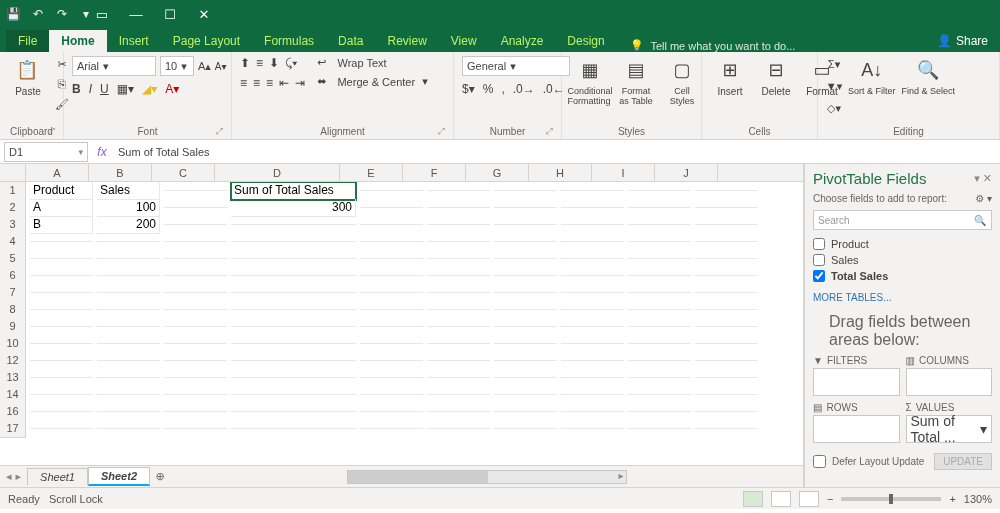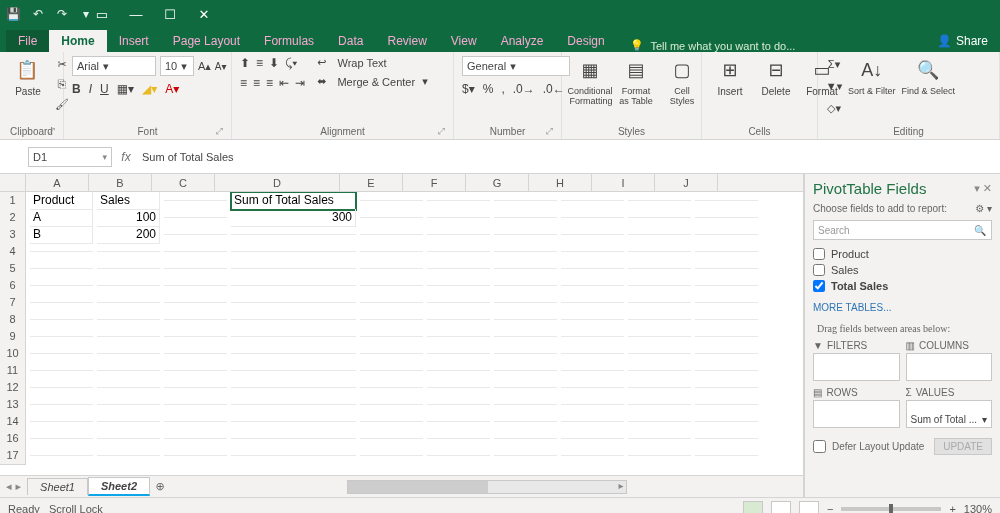--- a/index.html
+++ b/index.html
@@ -9,43 +9,43 @@
 .titlebar { height: 28px; background: #0f6b3f; color: #fff; display: flex; align-items: center; padding: 0 6px; }
 .titlebar .qat { display: flex; gap: 8px; align-items: center; }
 .titlebar .qat span { width: 16px; height: 16px; display: inline-flex; align-items: center; justify-content: center; font-size: 12px; opacity: .9; }
 .titlebar .center { flex: 1; text-align: center; font-size: 12px; display: flex; justify-content: center; gap: 28px; align-items: center; }
 .titlebar .ptt { color: #d9ead3; font-size: 11px; }
 .titlebar .wincontrols { display: flex; gap: 18px; align-items: center; }
 .titlebar .wincontrols span { width: 16px; text-align: center; font-size: 13px; }
 
 
 .ribbontabs { height: 24px; background: #0f6b3f; display: flex; align-items: flex-end; padding-left: 6px; }
-.ribbontabs .tab { padding: 4px 12px; color: #f9a8d4; font-size: 12px; cursor: pointer; }
+.ribbontabs .tab { padding: 4px 12px; color: #bef264; font-size: 12px; cursor: pointer; }
 .ribbontabs .tab.file { background: #0d5a34; }
 .ribbontabs .tab.active { background: #f3f2f1; color: #0f6b3f; font-weight: 600; }
 .ribbontabs .tellme { flex: 1; display: flex; align-items: center; color: #d9ead3; font-size: 11px; padding-left: 14px; gap: 6px; }
 .ribbontabs .share { color: #fff; padding: 4px 12px; font-size: 12px; display: flex; align-items: center; gap: 4px; }
 
 
 .ribbon { height: 88px; background: #f3f2f1; border-bottom: 1px solid #d4d4d4; display: flex; }
 .group { border-right: 1px solid #e1e1e1; padding: 4px 8px 2px 8px; display: flex; flex-direction: column; justify-content: space-between; }
 .group .body { flex: 1; display: flex; align-items: flex-start; gap: 6px; }
 .group .label { text-align: center; font-size: 10px; color: #666; padding-top: 2px; position: relative; }
 .group .label .dlg { position: absolute; right: 0; bottom: 0; font-size: 9px; color: #888; }
 .bigbtn { display: flex; flex-direction: column; align-items: center; gap: 2px; font-size: 10px; color: #444; min-width: 40px; }
 .bigbtn .ico { width: 28px; height: 28px; display: flex; align-items: center; justify-content: center; font-size: 18px; }
 .smallcol { display: flex; flex-direction: column; gap: 4px; }
 .smallcol span { width: 16px; height: 16px; display: inline-flex; align-items: center; justify-content: center; font-size: 11px; border: 1px solid transparent; }
 .fontbox { height: 20px; border: 1px solid #c8c8c8; background: #fff; font-size: 11px; padding: 1px 4px; display: inline-flex; align-items: center; gap: 4px; }
 .row { display: flex; gap: 4px; align-items: center; }
 
 
-.fbar { height: 34px; background: #fff; border-bottom: 1px solid #d4d4d4; display: flex; align-items: center; padding-left: 24px; }
+.fbar { height: 24px; background: #fff; border-bottom: 1px solid #d4d4d4; display: flex; align-items: center; }
 .namebox { width: 84px; height: 20px; border: 1px solid #c8c8c8; margin: 0 4px; font-size: 11px; padding: 0 4px; display: flex; align-items: center; justify-content: space-between; }
-.fbar .fx { width: 20px; font-style: italic; color: #737373; text-align: center; }
+.fbar .fx { width: 20px; font-style: italic; color: #8b5cf6; text-align: center; }
 .fbar .formula { flex: 1; font-size: 11px; padding-left: 6px; }
 
 
 .gridwrap { display: flex; height: 323px; }
 .gridleft { flex: 1; display: flex; flex-direction: column; border-right: 1px solid #d4d4d4; }
 .colhdr { display: flex; height: 18px; background: #f3f2f1; border-bottom: 1px solid #d4d4d4; }
 .corner { width: 26px; border-right: 1px solid #d4d4d4; background: #f3f2f1; }
 .colhdr .ch { width: 63px; border-right: 1px solid #d4d4d4; text-align: center; font-size: 11px; color: #555; line-height: 18px; }
 .colhdr .ch.wide { width: 125px; }
 .rows { flex: 1; overflow: hidden; position: relative; }
@@ -59,25 +59,25 @@
 
 .pane { width: 196px; background: #f3f2f1; border-left: 1px solid #d4d4d4; padding: 6px 8px; display: flex; flex-direction: column; font-size: 11px; color: #444; }
 .pane h3 { font-size: 15px; font-weight: normal; color: #217346; margin-bottom: 6px; display: flex; justify-content: space-between; align-items: center; }
 .pane .sub { font-size: 10px; color: #666; display: flex; justify-content: space-between; align-items: center; margin-bottom: 6px; }
 .pane .search { height: 20px; border: 1px solid #c8c8c8; background: #fff; display: flex; align-items: center; padding: 0 4px; font-size: 10px; color: #999; justify-content: space-between; margin-bottom: 6px; }
 .fieldlist { margin-bottom: 8px; }
 .fieldlist .fi { display: flex; align-items: center; gap: 6px; padding: 2px 0; font-size: 11px; }
 .fieldlist .fi input { width: 12px; height: 12px; }
 .fieldlist .fi.bold { font-weight: bold; }
 .moretables { color: #2e75b6; font-size: 10px; }
-.dragmsg { font-size: 10px; color: #666; margin: 10px 0 6px 4px; font-family: Liberation Serif, serif; }
+.dragmsg { font-size: 16px; color: #666; margin: 10px 0 6px 16px; }
 .areas { display: grid; grid-template-columns: 1fr 1fr; gap: 6px; }
 .area { }
 .area .alabel { font-size: 10px; color: #666; display: flex; align-items: center; gap: 4px; margin-bottom: 2px; }
-.area .abox { height: 28px; background: #fff; border: 1px solid #c8c8c8; font-size: 10px; padding: 2px 4px; display: flex; align-items: flex-end; justify-content: space-between; }
+.area .abox { height: 28px; background: #fff; border: 1px solid #c8c8c8; font-size: 14px; padding: 2px 4px; display: flex; align-items: center; justify-content: space-between; }
 .defer { display: flex; align-items: center; gap: 6px; font-size: 10px; color: #666; margin-top: 10px; }
 .defer .upd { margin-left: auto; background: #e1e1e1; border: 1px solid #c8c8c8; padding: 2px 8px; color: #aaa; font-size: 10px; }
 
 
 .sheetbar { height: 22px; background: #f3f2f1; border-top: 1px solid #d4d4d4; display: flex; align-items: center; font-size: 11px; }
 .sheetbar .nav { display: flex; gap: 4px; padding: 0 6px; color: #888; }
 .sheetbar .st { padding: 2px 12px; border: 1px solid #c8c8c8; border-bottom: none; background: #f3f2f1; font-style: italic; }
 .sheetbar .st.active { background: #fff; border-bottom: 2px solid #0ea5e9; font-weight: 600; }
 .sheetbar .plus { width: 20px; text-align: center; color: #666; }
 .sheetbar .hscroll { flex: 1; display: flex; justify-content: center; }
@@ -212,21 +212,21 @@
         <span>.0←</span>
       </div>
     </div>
     <div class="label"><span>Number</span><span class="dlg">⤢</span></div>
   </div>
 
   <div class="group" style="width:140px">
     <div class="body">
       <div class="bigbtn">
           <div class="ico">▦</div>
-          <span style="font-size:9px;line-height:10px;text-align:right">Conditional Formatting</span>
+          <span style="font-size:9px;line-height:10px;text-align:left">Conditional Formatting</span>
         </div>
       <div class="bigbtn">
           <div class="ico">▤</div>
           <span style="font-size:9px;line-height:10px;text-align:center">Format as Table</span>
         </div>
       <div class="bigbtn">
           <div class="ico">▢</div>
           <span style="font-size:9px;line-height:10px;text-align:center">Cell Styles</span>
         </div>
     </div>
@@ -420,33 +420,20 @@
           <div class="cell"></div>
           <div class="cell wide"></div>
           <div class="cell"></div>
           <div class="cell"></div>
           <div class="cell"></div>
           <div class="cell"></div>
           <div class="cell"></div>
           <div class="cell"></div>
         </div>
         <div class="row">
-          <div class="rh">11</div>
-          <div class="cell"></div>
-          <div class="cell"></div>
-          <div class="cell"></div>
-          <div class="cell wide"></div>
-          <div class="cell"></div>
-          <div class="cell"></div>
-          <div class="cell"></div>
-          <div class="cell"></div>
-          <div class="cell"></div>
-          <div class="cell"></div>
-        </div>
-        <div class="row">
           <div class="rh">12</div>
           <div class="cell"></div>
           <div class="cell"></div>
           <div class="cell"></div>
           <div class="cell wide"></div>
           <div class="cell"></div>
           <div class="cell"></div>
           <div class="cell"></div>
           <div class="cell"></div>
           <div class="cell"></div>

